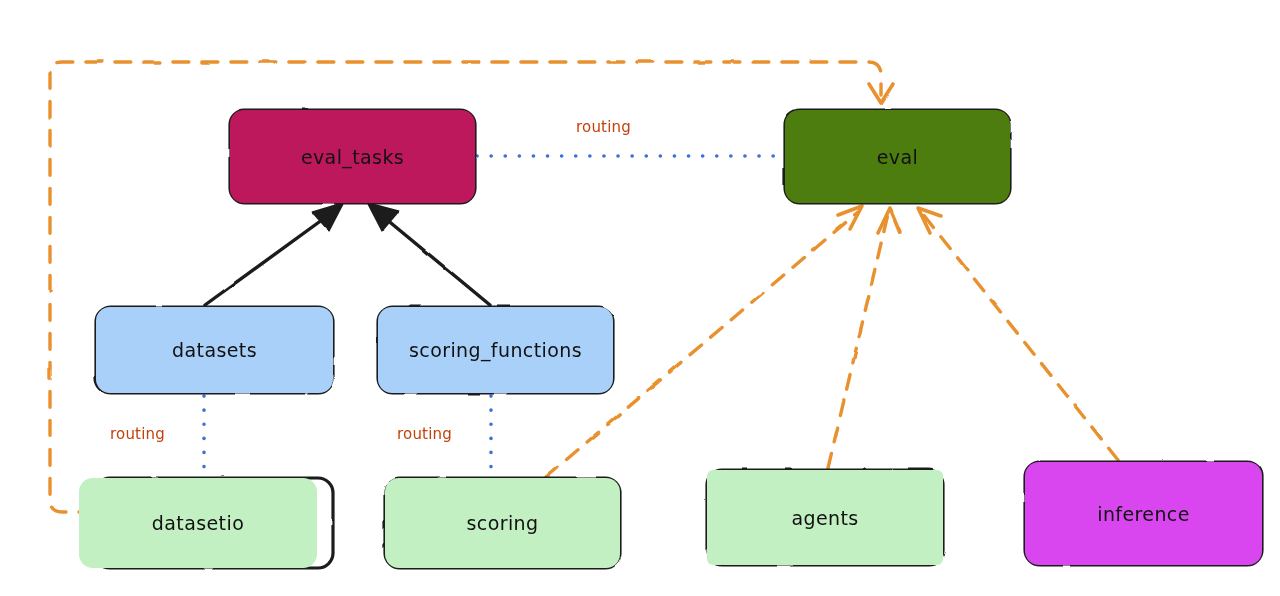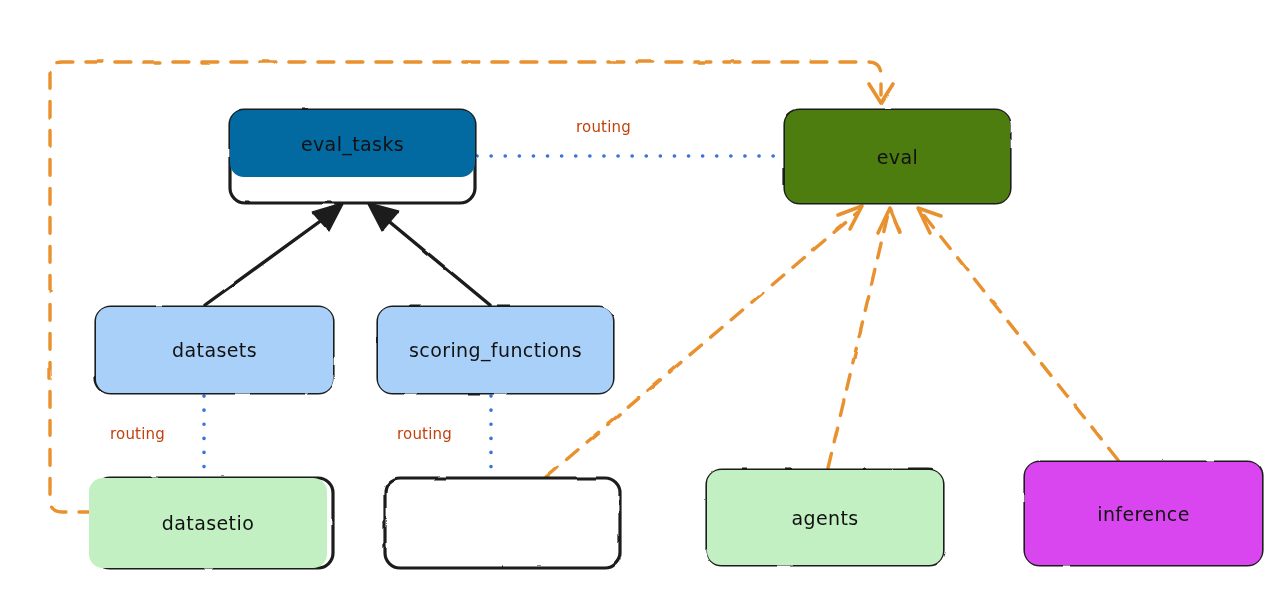--- a/index.html
+++ b/index.html
@@ -115,42 +115,45 @@
       <rect x="785" y="110" width="225" height="93" rx="15"></rect>
       <rect x="96" y="307" width="237" height="86" rx="15"></rect>
       <rect x="378" y="307" width="235" height="86" rx="15"></rect>
       <rect x="95" y="478" width="238" height="90" rx="15"></rect>
       <rect x="385" y="478" width="235" height="90" rx="15"></rect>
       <rect x="707" y="470" width="236" height="95" rx="15"></rect>
       <rect x="1025" y="462" width="237" height="103" rx="15"></rect>
     </g>
   </svg>
 
-  <div class="node" style="left:230px; top:110px; width:245px; height:67px; background:#0369a1;">
+  <div class="node" style="left:230px; top:110px; width:245px; height:93px; background:#be185d;">
     <span class="node-label">eval_tasks</span>
   </div>
 
   <div class="node" style="left:785px; top:110px; width:225px; height:93px; background:#4d7c0f;">
     <span class="node-label">eval</span>
   </div>
 
   <div class="node" style="left:96px; top:307px; width:237px; height:86px; background:#a8d0f8;">
     <span class="node-label">datasets</span>
   </div>
 
   <div class="node" style="left:378px; top:307px; width:235px; height:86px; background:#a8d0f8;">
     <span class="node-label">scoring_functions</span>
   </div>
 
-  <div class="node" style="left:89px; top:478px; width:238px; height:90px; background:#c2f0c2;">
+  <div class="node" style="left:79px; top:478px; width:238px; height:90px; background:#c2f0c2;">
     <span class="node-label">datasetio</span>
   </div>
 
+  <div class="node" style="left:385px; top:478px; width:235px; height:90px; background:#c2f0c2;">
+    <span class="node-label">scoring</span>
+  </div>
 
-  <div class="node" style="left:707px; top:470px; width:236px; height:95px; background:#c2f0c2;">
+  <div class="node" style="left:707px; top:470px; width:236px; height:95px; background:#c2f0c2;border-radius:6px;">
     <span class="node-label">agents</span>
   </div>
 
   <div class="node" style="left:1025px; top:462px; width:237px; height:103px; background:#d946ef;">
     <span class="node-label">inference</span>
   </div>
 
   <div class="edge-label" style="left:576px; top:118px;">routing</div>
 
   <div class="edge-label" style="left:110px; top:425px;">routing</div>

